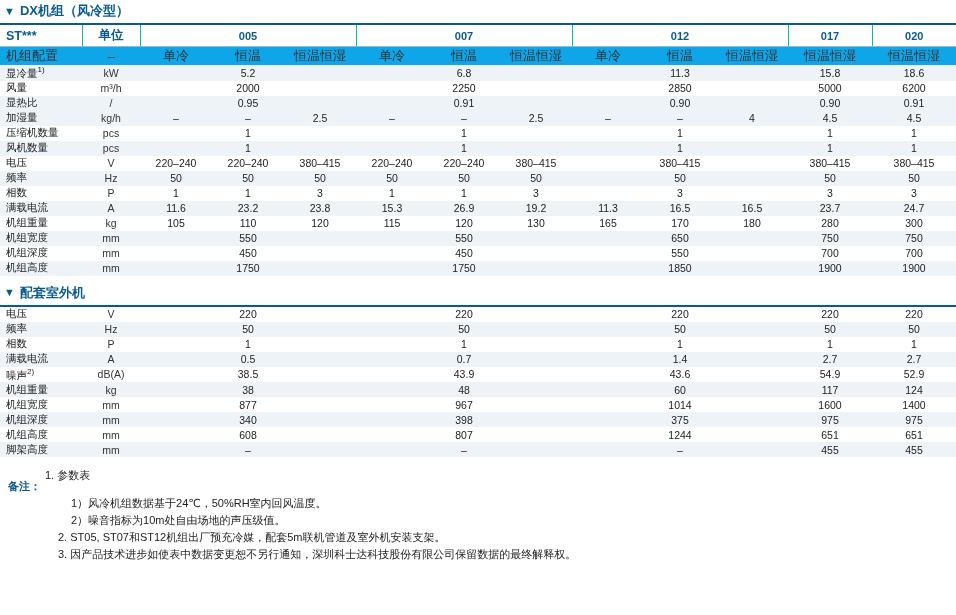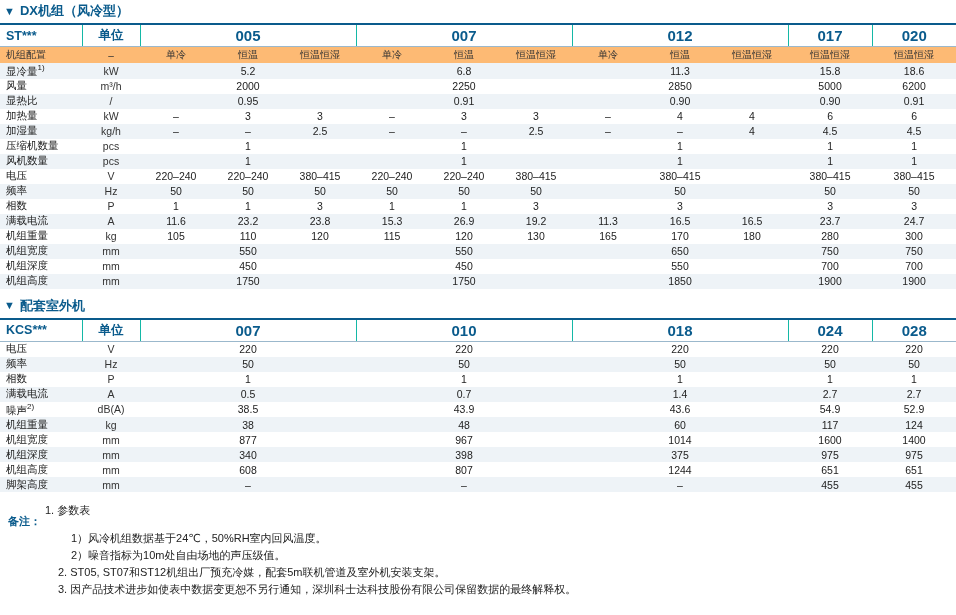--- a/index.html
+++ b/index.html
@@ -49,33 +49,33 @@
 
   
   .thead td{
     height:21px;
     font-weight:bold;
     color:#0a5b8c;
     font-size:12.5px;
     background:#ffffff;
     border-bottom:1px solid #9bb8cc;
   }
-  .thead td.model{font-size:15px;}
+  .thead td.model{font-size:11px;}
   .thead td.name{text-align:left;padding-left:6px;font-size:12.5px;}
   .thead td.unitname{font-size:12.5px;}
   .sep{
     border-left:1px solid #9bb8cc;
   }
   .thead td.sep{border-left:1px solid #14b8a6;}
 
   
   .subhead td{
     height:16px;
-    background:#fdba74;
-    font-size:10px;
+    background:#0ea5e9;
+    font-size:13px;
     color:#333;
   }
 
   
   .notes{
     margin-top:10px;
     padding-left:8px;
     font-size:11px;
     color:#222;
     line-height:1.55;
@@ -158,35 +158,20 @@
         </tr>
         <tr class="alt">
           <td class="lbl">显热比</td>
           <td class="unit">/</td>
           <td colspan="3">0.95</td>
           <td colspan="3">0.91</td>
           <td colspan="3">0.90</td>
           <td>0.90</td>
           <td>0.91</td>
         </tr>
-        <tr class="white">
-          <td class="lbl">加热量</td>
-          <td class="unit">kW</td>
-          <td>–</td>
-          <td>3</td>
-          <td>3</td>
-          <td>–</td>
-          <td>3</td>
-          <td>3</td>
-          <td>–</td>
-          <td>4</td>
-          <td>4</td>
-          <td>6</td>
-          <td>6</td>
-        </tr>
         <tr class="alt">
           <td class="lbl">加湿量</td>
           <td class="unit">kg/h</td>
           <td>–</td>
           <td>–</td>
           <td>2.5</td>
           <td>–</td>
           <td>–</td>
           <td>2.5</td>
           <td>–</td>
@@ -321,29 +306,20 @@
     <colgroup>
       <col style="width:82px">
         <col style="width:58px">
       <col style="width:216px">
         <col style="width:216px">
         <col style="width:216px">
       <col style="width:84px">
         <col style="width:84px">
     </colgroup>
     <tbody id="out-body">
-        <tr class="thead">
-          <td class="name">KCS***</td>
-          <td class="unitname sep">单位</td>
-          <td class="model sep">007</td>
-          <td class="model sep">010</td>
-          <td class="model sep">018</td>
-          <td class="model sep">024</td>
-          <td class="model sep">028</td>
-        </tr>
         <tr class="white">
           <td class="lbl">电压</td>
           <td class="unit">V</td>
           <td>220</td>
           <td>220</td>
           <td>220</td>
           <td>220</td>
           <td>220</td>
         </tr>
         <tr class="alt">

